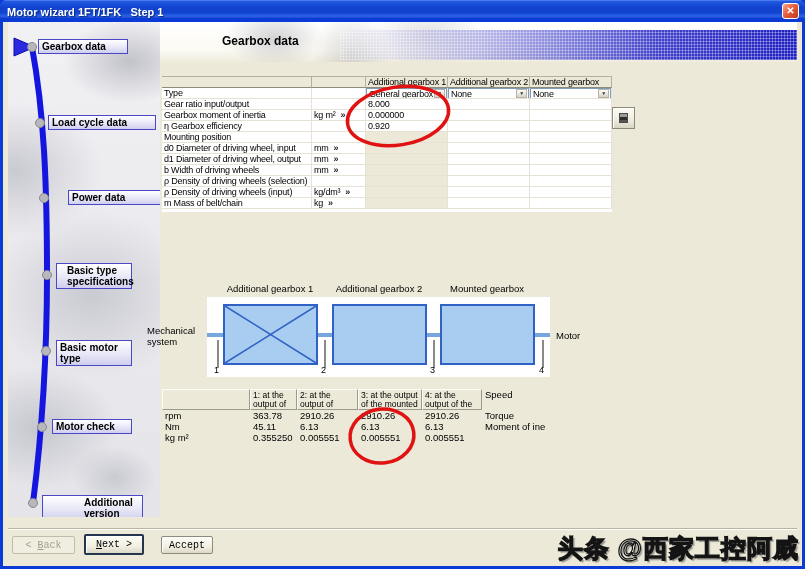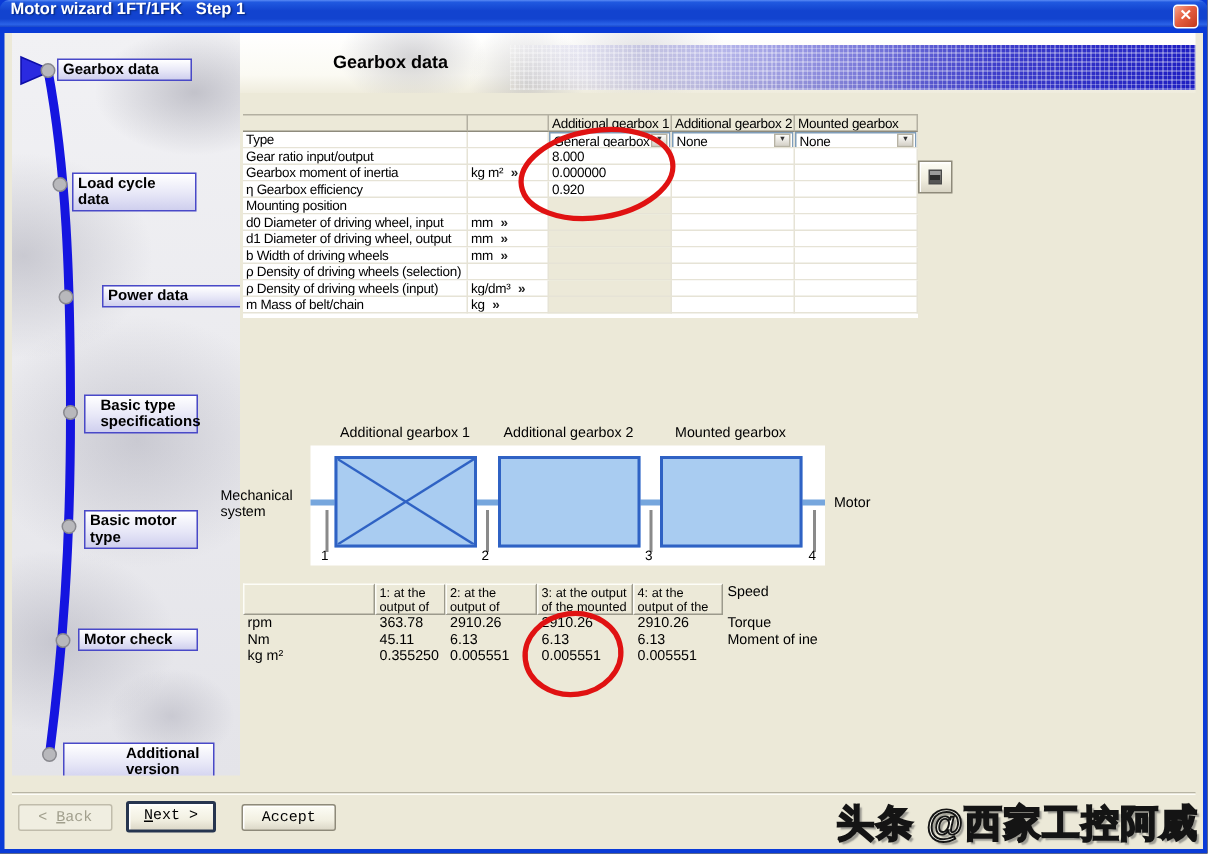--- a/index.html
+++ b/index.html
@@ -2,21 +2,21 @@
 <html><head>
 <meta charset="utf-8">
 <style>
   html,body{margin:0;padding:0;background:#555;}
   *{box-sizing:border-box;}
   .window{position:relative;width:805px;height:569px;background:#0a3bd7;
     font-family:"Liberation Sans",sans-serif;overflow:hidden;}
   
   .titlebar{position:absolute;left:0;top:0;right:0;height:18px;
     background:linear-gradient(180deg,#5a8bf5 0%,#2059e0 8%,#1243cf 40%,#1243cf 70%,#2b63e8 90%,#1a47c9 100%);
-    border-radius:6px 6px 0 0;display:flex;align-items:flex-start;}
+    border-radius:6px 6px 0 0;display:flex;align-items:flex-end;}
   .title-text{color:#fff;font-size:11px;font-weight:bold;padding-left:7px;white-space:pre;
     text-shadow:1px 1px 1px #092a80;}
   .close-btn{position:absolute;top:3px;right:6px;width:17px;height:16px;border-radius:3px;
     background:linear-gradient(135deg,#f7a68d 0%,#e65e40 45%,#c13a1d 100%);
     border:1px solid #fff;color:#fff;font-size:10px;font-weight:bold;line-height:14px;
     text-align:center;cursor:pointer;}
   
   .client{position:absolute;left:3px;top:22px;right:3px;bottom:3px;background:#ece9d8;}
   
   .banner{position:absolute;left:160px;top:22px;width:637px;height:40px;
@@ -88,21 +88,21 @@
   
   .divider{position:absolute;left:8px;top:528px;width:789px;height:2px;
     border-top:1px solid #b8b5a4;border-bottom:1px solid #fdfdf8;}
   .xp-btn{position:absolute;height:18px;font-size:10px;font-family:Liberation Mono, monospace;
     background:linear-gradient(180deg,#fdfdf6 0%,#f2f0e2 60%,#dcd8c8 100%);
     border:1px solid #8e8a7a;border-radius:2px;box-shadow:inset 1px 1px 0 #fff;
     text-align:center;line-height:15px;cursor:pointer;color:#000;}
   .btn-back{left:12px;top:536px;width:63px;background:#f0eee1;border:1px solid #c0bcab;
     color:#a19f8d;box-shadow:none;cursor:default;}
   .btn-next{left:84px;top:534px;width:60px;height:21px;border:2px solid #26354f;line-height:16px;font-weight:normal;}
-  .btn-accept{left:161px;top:536px;width:63px;}
+  .btn-accept{left:161px;top:536px;width:52px;}
   .ukey{text-decoration:underline;}
   
   .watermark{position:absolute;right:6px;bottom:4px;font-size:25px;font-weight:bold;
     color:#fdfcf3;-webkit-text-stroke:1.3px #141414;letter-spacing:1px;
     text-shadow:2px 2px 1px rgba(90,90,90,.55);z-index:60;}
   .anno{position:absolute;left:0;top:0;z-index:50;pointer-events:none;}
 </style>
 </head>
 <body>
 
@@ -129,21 +129,21 @@
           <circle cx="32" cy="101" r="4.5"></circle>
         <circle cx="36" cy="176" r="4.5"></circle>
           <circle cx="39" cy="253" r="4.5"></circle>
         <circle cx="38" cy="329" r="4.5"></circle>
           <circle cx="34" cy="405" r="4.5"></circle>
         <circle cx="25" cy="481" r="4.5"></circle>
       </g>
     </svg>
 
   <div class="step" style="left: 30px; top: 17px; width: 90px;">Gearbox data</div>
-      <div class="step" style="left: 40px; top: 93px; width: 83px;">Load cycle data</div>
+      <div class="step" style="left: 40px; top: 93px; width: 108px;">Load cycle data</div>
       <div class="step" style="left: 60px; top: 168px; width: 104px;">Power data</div>
       <div class="step" style="left: 48px; top: 241px; width: 76px; padding-left: 10px;">Basic type specifications</div>
       <div class="step" style="left: 48px; top: 318px; width: 76px;">Basic motor type</div>
       <div class="step" style="left: 44px; top: 397px; width: 80px;">Motor check</div>
       <div class="step" style="left: 34px; top: 473px; width: 101px; padding-left: 41px;">Additional version</div>
     </div>
 
   <div class="gt">
       <div class="gh"></div>
       <div class="gh"></div>

